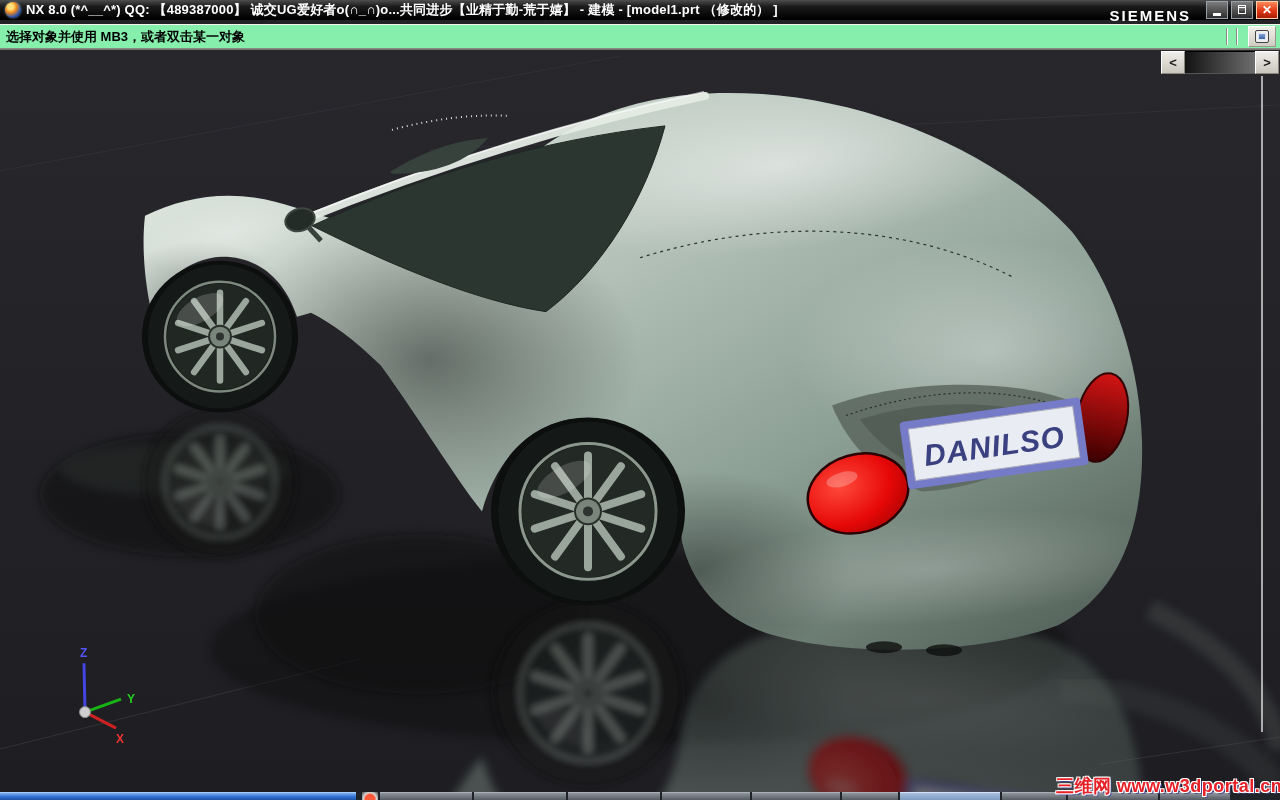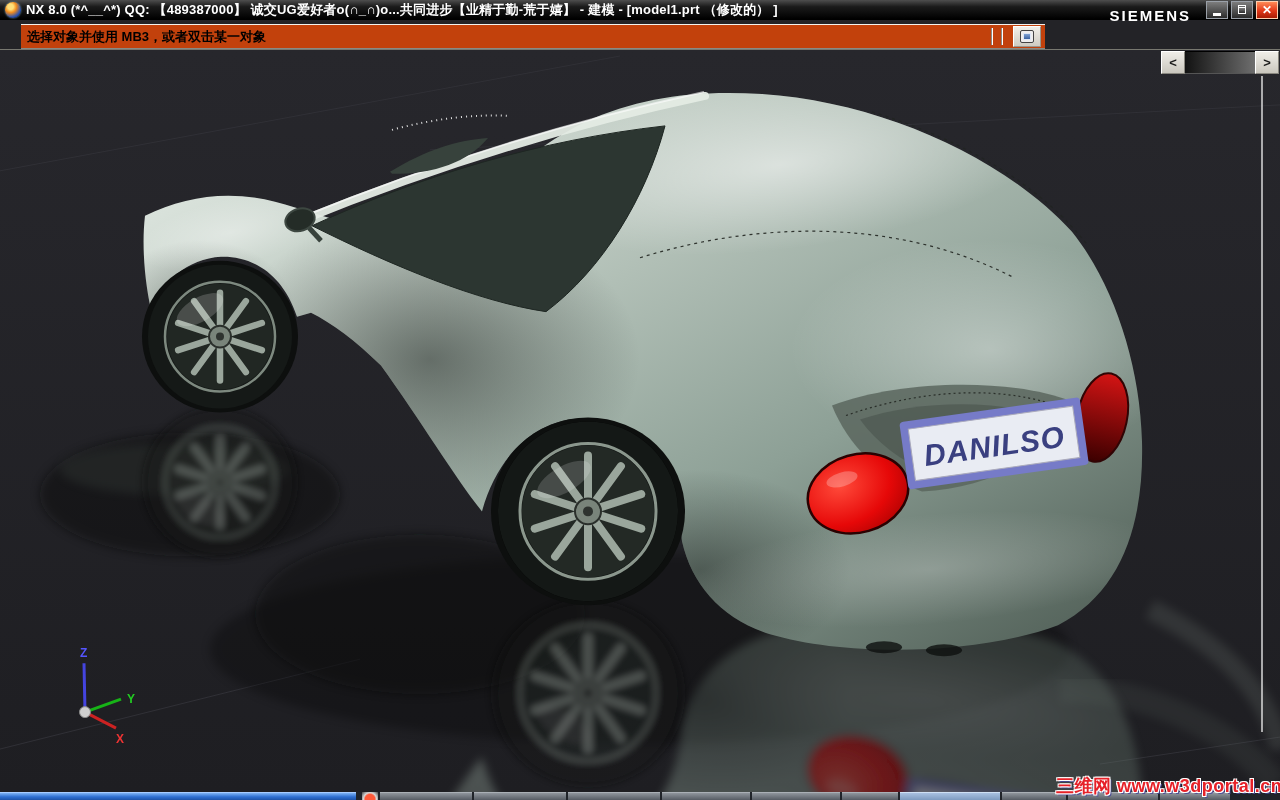--- a/index.html
+++ b/index.html
@@ -23,23 +23,23 @@
   .winbtn.min,.winbtn.res{background:linear-gradient(#7d7d7d,#2c2c2c);}
   .winbtn.close{background:linear-gradient(#ff8a56,#e23818 55%,#a81e06);border-color:#ffd0b0;
     color:#fff;font-size:12px;font-weight:bold;line-height:1;}
   .glyph-min{width:9px;height:3px;background:#fff;margin-top:9px;}
   .glyph-res{position:relative;width:10px;height:9px;}
   .glyph-res::before{content:"";position:absolute;right:0;top:0;width:6px;height:5px;border:1px solid #fff;}
   .glyph-res::after{content:"";position:absolute;left:0;bottom:0;width:6px;height:5px;border:1px solid #fff;
     background:linear-gradient(#7d7d7d,#2c2c2c);}
 
   
-  .statusbar{position:absolute;top:24px;left:0;width:1024px;height:25px;
-    background:#c2410c;display:flex;align-items:center;
-    box-shadow:inset 0 1px 0 #f4f2ee, inset 0 -1px 0 #8a8a84;margin-left:21px;}
+  .statusbar{position:absolute;top:24px;left:0;width:1280px;height:25px;
+    background:#86efac;display:flex;align-items:center;
+    box-shadow:inset 0 1px 0 #f4f2ee, inset 0 -1px 0 #8a8a84;}
   .prompt{font-size:13px;font-weight:bold;color:#000;padding-left:6px;flex:1;white-space:nowrap;}
   .sb-div{width:2px;height:17px;margin:0 4px;flex:0 0 auto;
     border-left:1px solid #8a8a84;border-right:1px solid #fff;}
   .fit-btn{width:28px;height:21px;margin:0 4px 0 6px;flex:0 0 auto;padding:0;
     background:linear-gradient(#f2f0ea,#cfccc2);border:1px solid #9a978e;
     border-top-color:#fff;border-left-color:#fff;display:flex;align-items:center;justify-content:center;}
   .fit-outer{width:14px;height:13px;border:1px solid #444;border-radius:2px;
     display:flex;align-items:center;justify-content:center;background:#eee;}
   .fit-inner{width:8px;height:7px;background:linear-gradient(#8fb0e0,#2b5596);
     box-shadow:inset 0 0 0 1px #dde6f5;}

